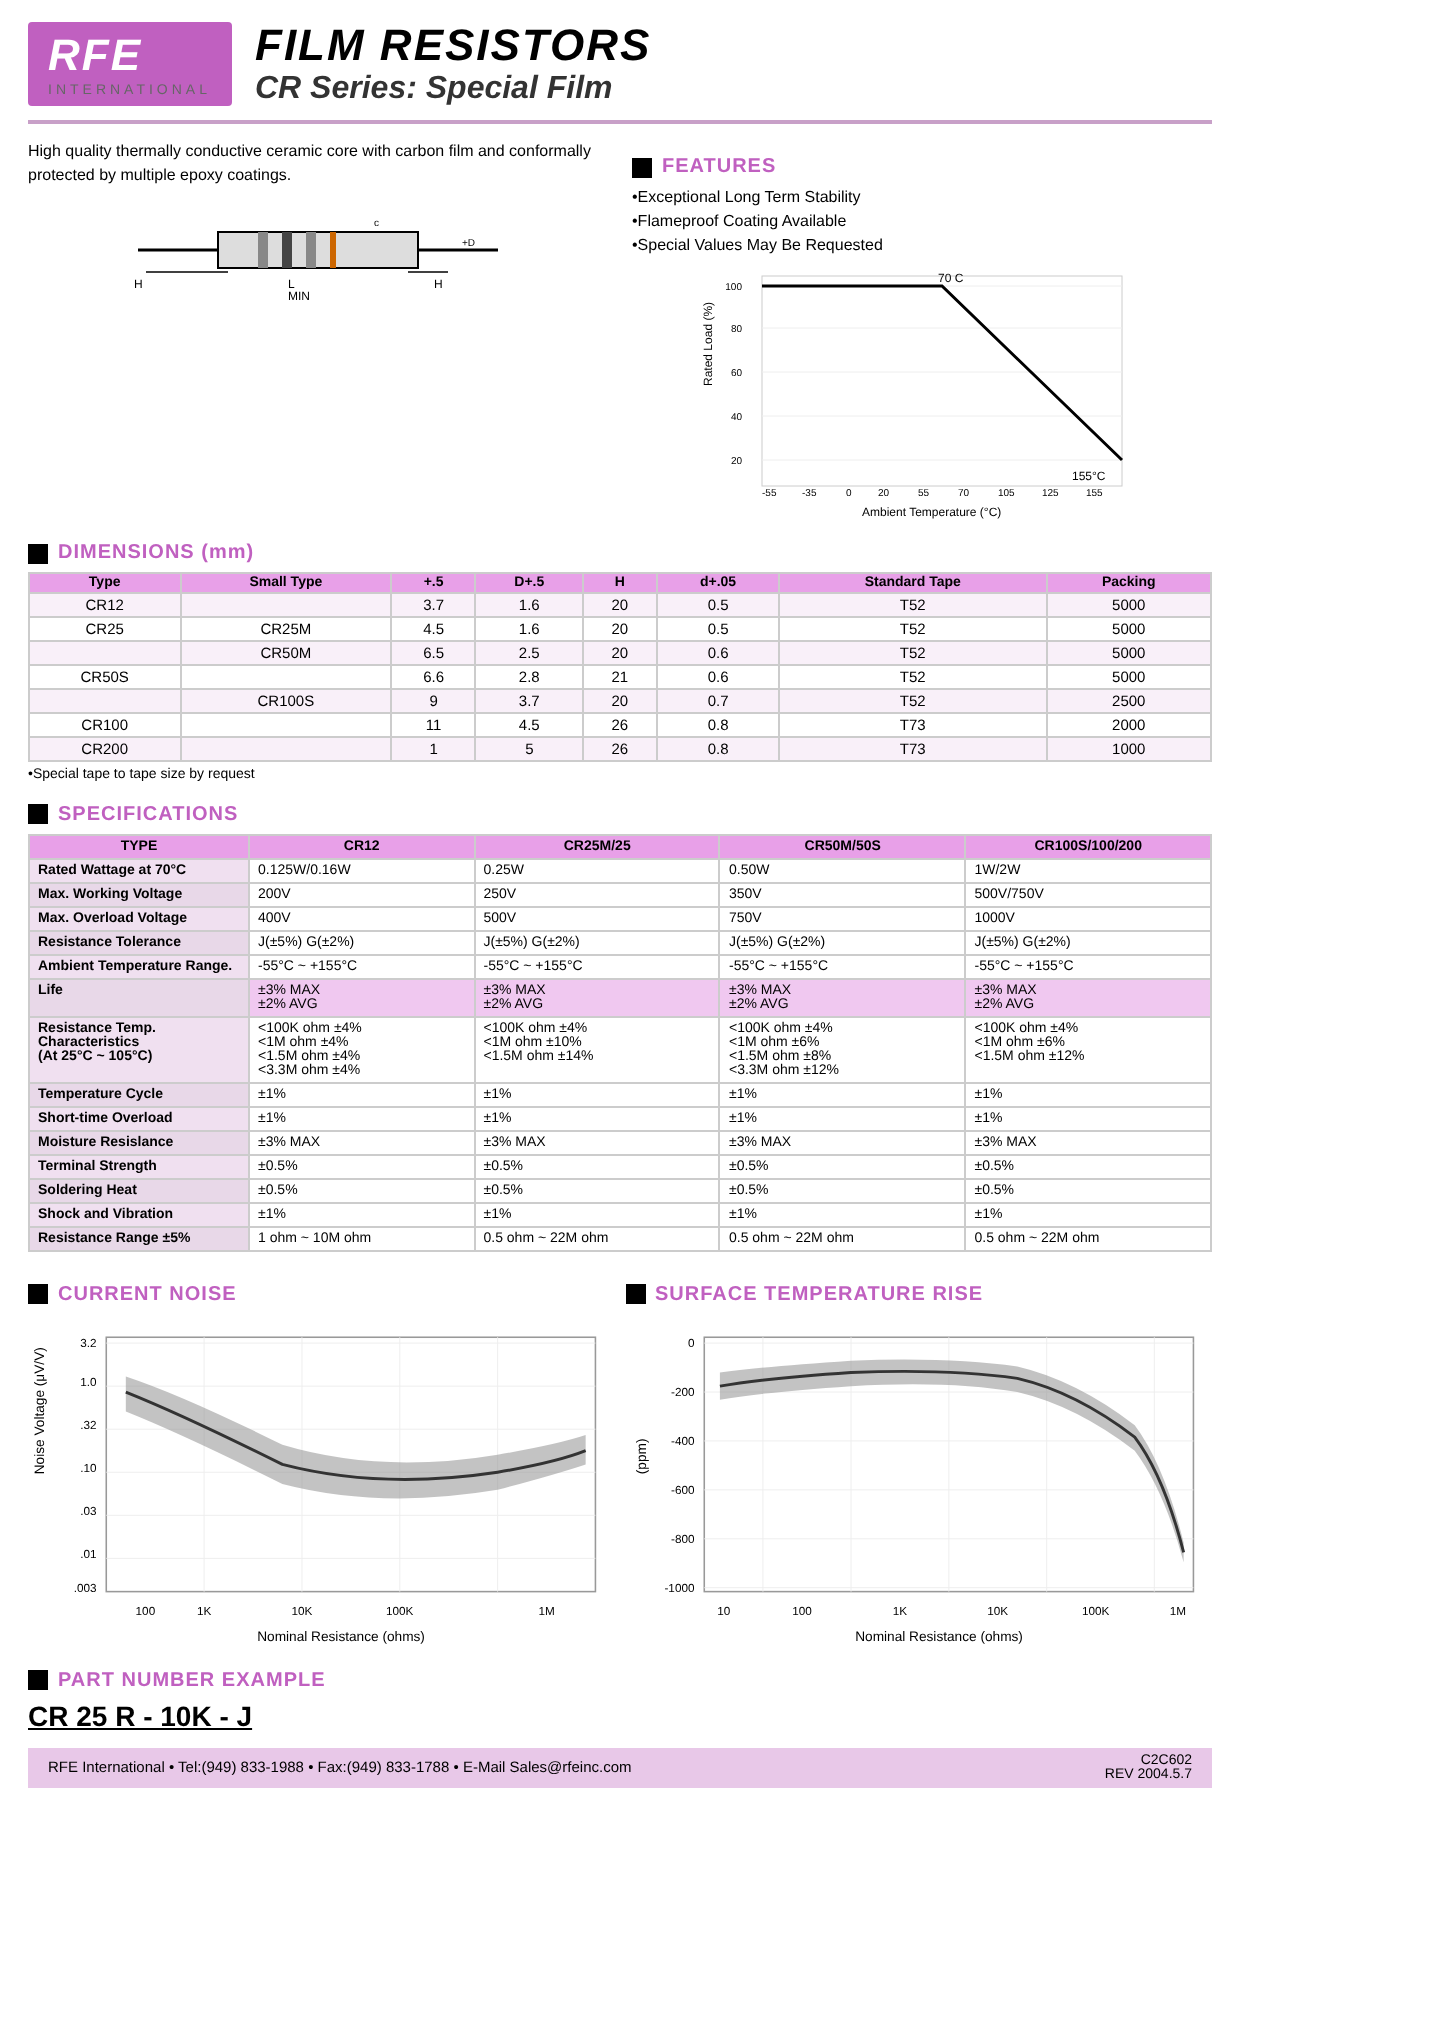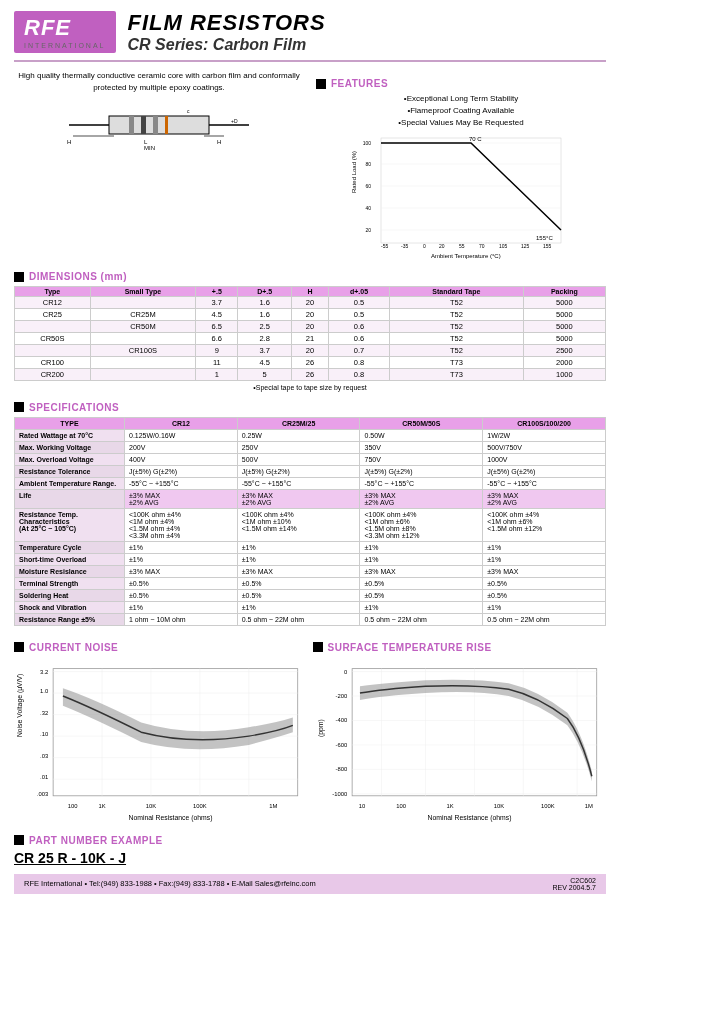--- a/index.html
+++ b/index.html
@@ -82,21 +82,20 @@
     .section-title {
       font-size: 10px;
       font-weight: bold;
       color: #c060c0;
       letter-spacing: 0.5px;
     }
     .section-body {
       font-size: 8px;
       line-height: 1.5;
       color: #000;
-      text-align: center;
     }
     
     .component-diagram {
       display: flex;
       align-items: center;
       justify-content: center;
       margin: 6px 0;
       font-size: 8px;
     }
     .component-diagram svg {
@@ -211,21 +210,21 @@
 
 <div class="page">
 
   <div class="header">
     <div class="logo-box">
       <span>RFE</span>
       <span class="logo-sub">INTERNATIONAL</span>
     </div>
     <div class="header-title">
       <h1>FILM RESISTORS</h1>
-      <h2>CR Series: Carbon Film</h2>
+      <h2>CR Series: Special Film</h2>
     </div>
   </div>
 
   <div class="two-col">
     <div class="col-left">
 
       <div class="section-body">High quality thermally conductive ceramic core with carbon film and conformally protected by multiple epoxy coatings.</div>
 
       <div class="component-diagram">
         <svg viewBox="0 0 200 50">

